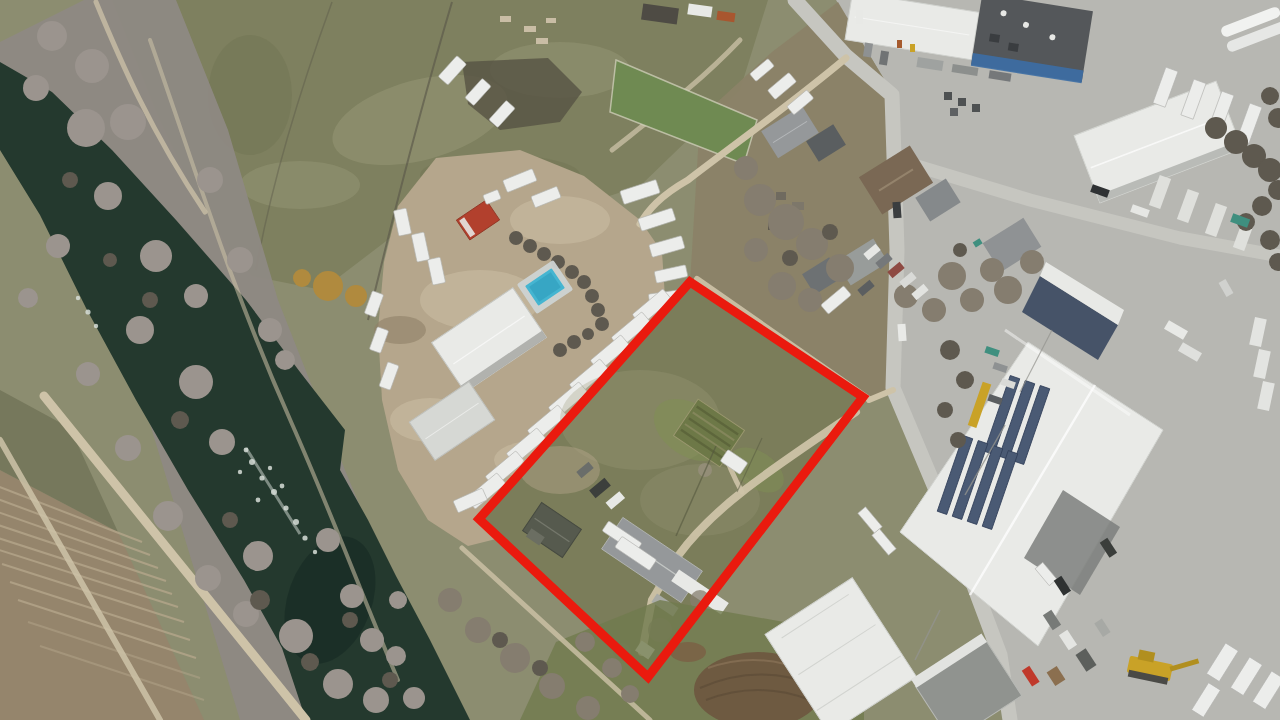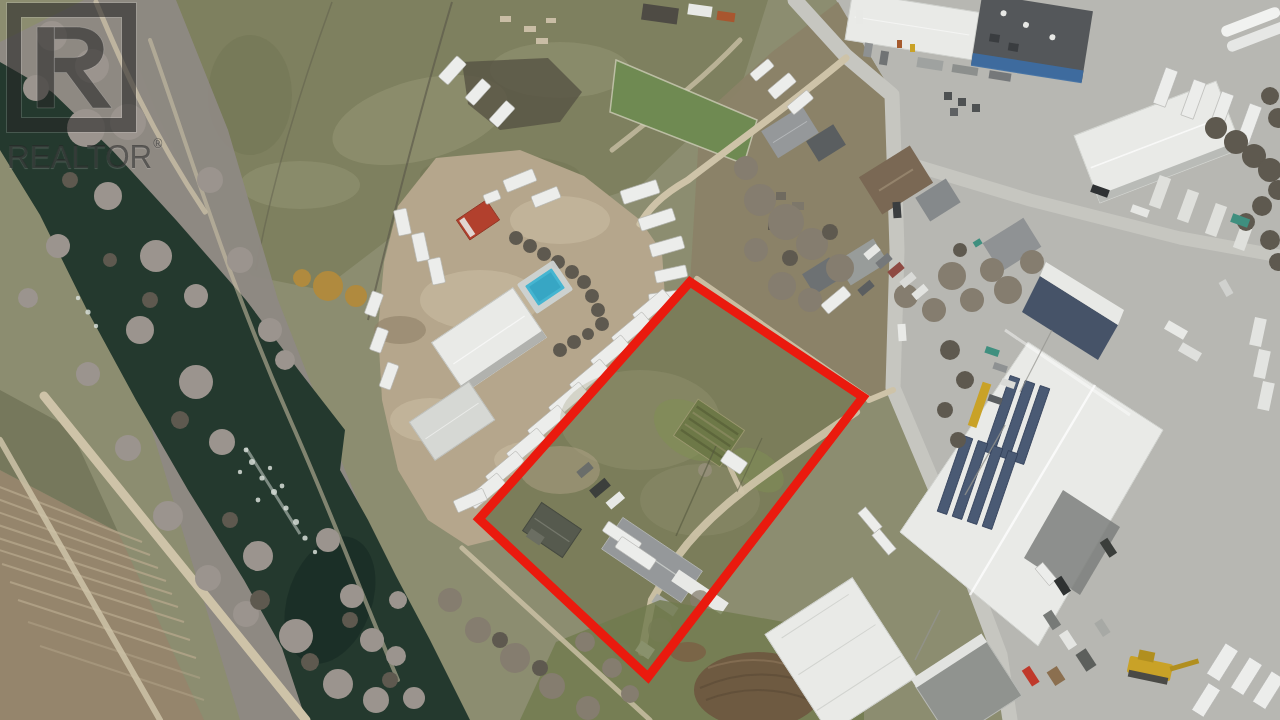--- a/index.html
+++ b/index.html
@@ -536,24 +536,13 @@
       <rect x="1058" y="577" width="9" height="18" fill="#2f3232" transform="rotate(-33 1062 586)"></rect>
       <rect x="1171" y="319" width="10" height="22" fill="#e8e9e6" transform="rotate(-60 1176 330)"></rect>
       <rect x="1185" y="341" width="10" height="22" fill="#dfe0dd" transform="rotate(-60 1190 352)"></rect>
     </g>
     <line x1="940" y1="610" x2="915" y2="660" stroke="#93938e" stroke-width="1.5" opacity=".8"></line>
   </g>
 
   <polygon class="redline" points="690,282 863,397 648,677 479,519"></polygon>
 </svg>
 
-  <div class="wm">
-    <div class="wm-box">
-      <svg viewBox="0 0 100 100">
-        <g fill="var(--p-watermark,rgba(38,38,38,.58))" stroke="rgba(255,255,255,.22)" stroke-width=".8">
-          <path d="M16,10 h17 v80 h-17 z"></path>
-          <path d="M33,10 h22 c16,0 27,9 27,22 c0,11 -8,19 -20,21 l28,37 h-19 l-26,-35 h-12 v-15 h20 c8,0 13,-4 13,-9 c0,-6 -5,-9 -13,-9 h-20 z"></path>
-        </g>
-      </svg>
-    </div>
-    <div class="wm-text"><span>REALTOR</span><span class="wm-reg">®</span></div>
-  </div>
 </div>
 
 </body></html>

